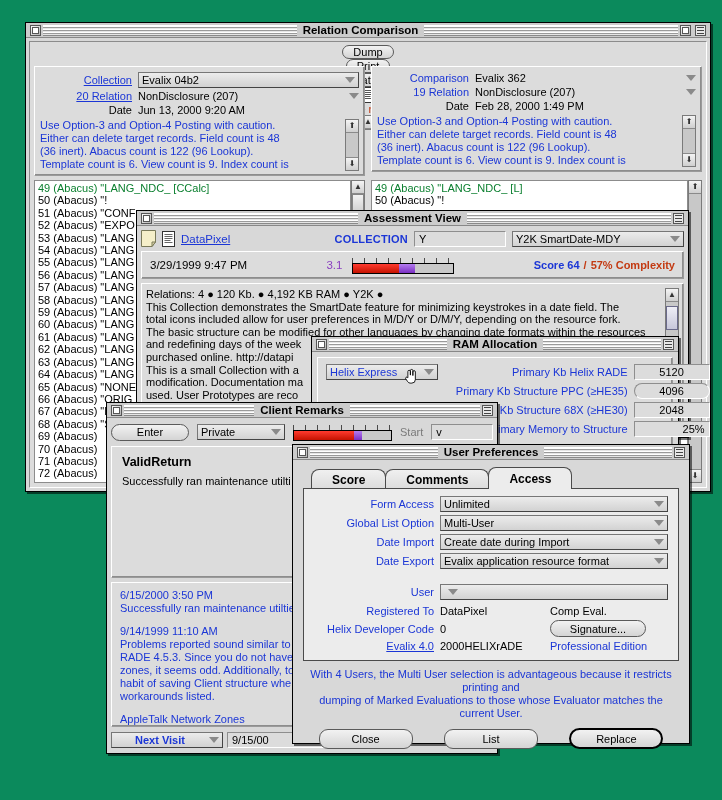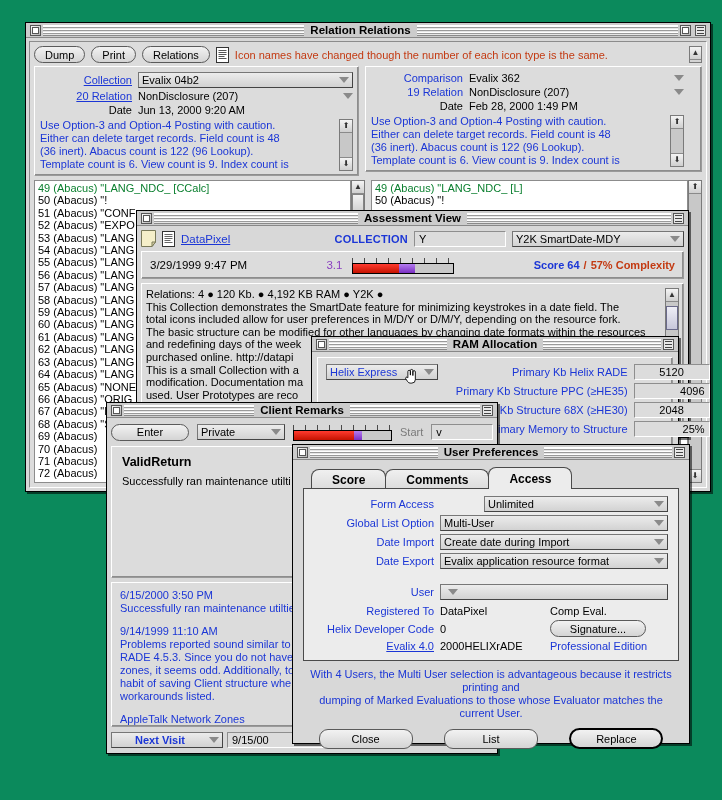--- a/index.html
+++ b/index.html
@@ -194,34 +194,34 @@
   .listline{line-height:12.4px;white-space:nowrap;font-size:11px;}
   .cursor{position:absolute;width:14px;height:16px;}
 </style>
 </head>
 <body>
 
 <div class="win" style="left:25px;top:22px;width:686px;height:470px;">
   <div class="titlebar">
     <div class="tb-box zoom"></div>
     <div class="tb-lines grow"></div>
-    <div class="tb-title">Relation Relations</div>
+    <div class="tb-title">Relation Comparison</div>
     <div class="tb-lines grow"></div>
     <div class="tb-box zoom"></div>
     <div class="tb-box grow">
         <i></i>
         <i></i>
         <i></i>
       </div>
   </div>
 
   <div class="win-body" style="padding:3px;height:calc(100% - 15px);">
     <div class="inset" style="height:100%;display:flex;flex-direction:column;">
 
-      <div class="row" style="height:24px;padding:3px 4px 2px 4px;gap:6px;">
+      <div class="row" style="height:24px;padding:3px 4px 2px 4px;flex-direction:column;">
         <div class="btn">Dump</div>
         <div class="btn">Print</div>
         <div class="btn">Relations</div>
         <svg width="13" height="16" viewBox="0 0 13 16" style="flex:0 0 auto;">
           <rect x="0.5" y="0.5" width="12" height="15" fill="#ffffff" stroke="#333"></rect>
           <g stroke="#555" stroke-width="1">
               <line x1="2.5" y1="3.5" x2="10.5" y2="3.5"></line>
               <line x1="2.5" y1="5.5" x2="10.5" y2="5.5"></line>
               <line x1="2.5" y1="7.5" x2="10.5" y2="7.5"></line>
               <line x1="2.5" y1="9.5" x2="8.5" y2="9.5"></line>
@@ -264,21 +264,21 @@
               <div>Template count is 6. View count is 9. Index count is</div>
             </div>
             <div class="vscroll" style="width:14px;">
               <div class="vs-btn">⬆</div>
               <div class="vs-track"></div>
               <div class="vs-btn bot">⬇</div>
             </div>
           </div>
         </div>
 
-        <div class="panel" style="flex:1;padding:5px 17px 4px 5px;">
+        <div class="panel" style="flex:1;padding:5px 5px 4px 5px;">
           <div class="row" style="margin-bottom:2px;">
             <div class="lblR blue" style="width:92px;margin-right:6px;">Comparison</div>
             <div class="row" style="flex:1;">
               <span style="flex:1;">Evalix 362</span>
               <span class="arrow"></span>
             </div>
           </div>
           <div class="row" style="margin-bottom:2px;">
             <div class="lblR blue" style="width:92px;margin-right:6px;">19 Relation</div>
             <div class="row" style="flex:1;">
@@ -477,21 +477,21 @@
 
         <div style="flex:1;">
           <div class="row" style="margin-bottom:3px;">
             <div class="lblR blue" style="flex:1;margin-right:6px;font-size:11px;">Primary Kb Helix RADE</div>
             <div class="field" style="width:76px;justify-content:center;">
               <span>5120</span>
             </div>
           </div>
           <div class="row" style="margin-bottom:3px;">
             <div class="lblR blue" style="flex:1;margin-right:6px;font-size:11px;">Primary Kb Structure PPC (≥HE35)</div>
-            <div class="field" style="width:76px;justify-content:flex-end;">
+            <div class="field" style="width:76px;justify-content:center;border-radius:8px;">
               <span>4096</span>
             </div>
           </div>
           <div class="row" style="margin-bottom:3px;">
             <div class="lblR blue" style="flex:1;margin-right:6px;font-size:11px;">Primary Kb Structure 68X (≥HE30)</div>
             <div class="field" style="width:76px;justify-content:center;">
               <span>2048</span>
             </div>
           </div>
           <div class="row">
@@ -587,21 +587,21 @@
   </div>
   <div class="win-body" style="padding:7px 10px 8px 10px;height:calc(100% - 15px);display:flex;flex-direction:column;">
 
     <div class="tabs">
       <div class="tab">Score</div>
       <div class="tab">Comments</div>
       <div class="tab active">Access</div>
     </div>
 
     <div class="tabbody" style="padding:7px 10px 8px 10px;">
-      <div class="row" style="margin-bottom:3px;gap:44px;">
+      <div class="row" style="margin-bottom:3px;">
         <div class="lblR blue" style="width:120px;margin-right:6px;">Form Access</div>
         <div class="popup" style="flex:1;">
           <span class="lbl">Unlimited</span>
           <span class="arrow"></span>
         </div>
       </div>
       <div class="row" style="margin-bottom:3px;">
         <div class="lblR blue" style="width:120px;margin-right:6px;">Global List Option</div>
         <div class="popup" style="flex:1;">
           <span class="lbl">Multi-User</span>

